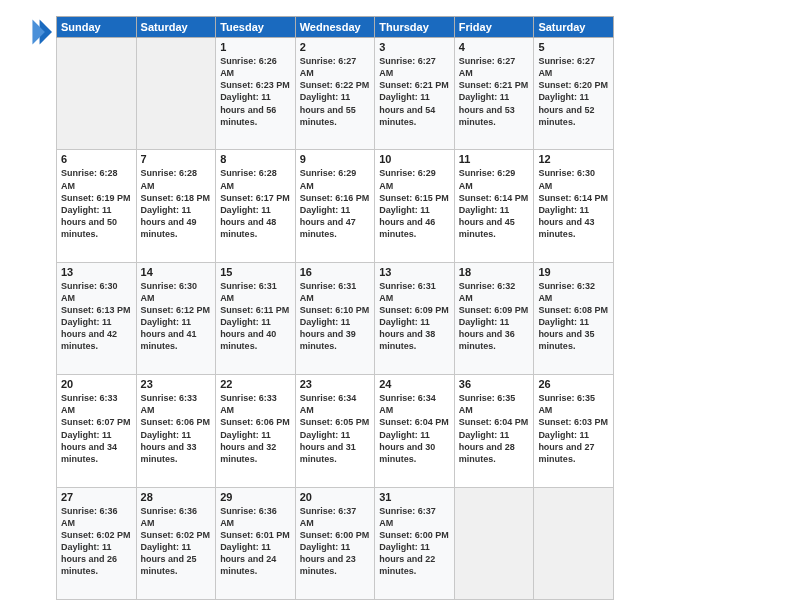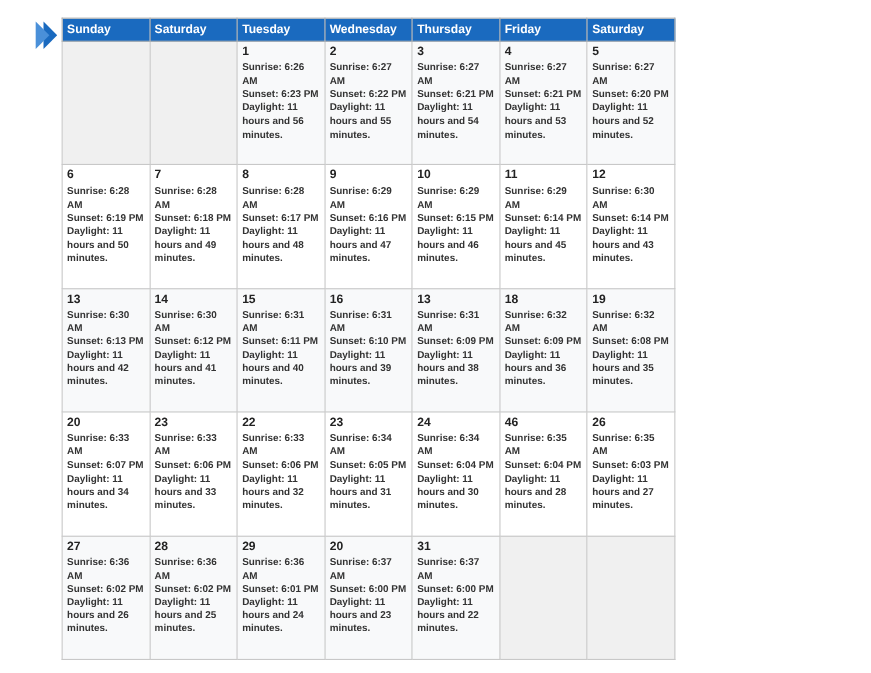--- a/index.html
+++ b/index.html
@@ -156,21 +156,21 @@
           <td><span class="day-num">13</span><span class="cell-text">Sunrise: 6:31 AM<br>Sunset: 6:09 PM<br>Daylight: 11 hours and 38 minutes.</span></td>
           <td><span class="day-num">18</span><span class="cell-text">Sunrise: 6:32 AM<br>Sunset: 6:09 PM<br>Daylight: 11 hours and 36 minutes.</span></td>
           <td><span class="day-num">19</span><span class="cell-text">Sunrise: 6:32 AM<br>Sunset: 6:08 PM<br>Daylight: 11 hours and 35 minutes.</span></td>
         </tr>
         <tr>
           <td><span class="day-num">20</span><span class="cell-text">Sunrise: 6:33 AM<br>Sunset: 6:07 PM<br>Daylight: 11 hours and 34 minutes.</span></td>
           <td><span class="day-num">23</span><span class="cell-text">Sunrise: 6:33 AM<br>Sunset: 6:06 PM<br>Daylight: 11 hours and 33 minutes.</span></td>
           <td><span class="day-num">22</span><span class="cell-text">Sunrise: 6:33 AM<br>Sunset: 6:06 PM<br>Daylight: 11 hours and 32 minutes.</span></td>
           <td><span class="day-num">23</span><span class="cell-text">Sunrise: 6:34 AM<br>Sunset: 6:05 PM<br>Daylight: 11 hours and 31 minutes.</span></td>
           <td><span class="day-num">24</span><span class="cell-text">Sunrise: 6:34 AM<br>Sunset: 6:04 PM<br>Daylight: 11 hours and 30 minutes.</span></td>
-          <td><span class="day-num">46</span><span class="cell-text">Sunrise: 6:35 AM<br>Sunset: 6:04 PM<br>Daylight: 11 hours and 28 minutes.</span></td>
+          <td><span class="day-num">36</span><span class="cell-text">Sunrise: 6:35 AM<br>Sunset: 6:04 PM<br>Daylight: 11 hours and 28 minutes.</span></td>
           <td><span class="day-num">26</span><span class="cell-text">Sunrise: 6:35 AM<br>Sunset: 6:03 PM<br>Daylight: 11 hours and 27 minutes.</span></td>
         </tr>
         <tr>
           <td><span class="day-num">27</span><span class="cell-text">Sunrise: 6:36 AM<br>Sunset: 6:02 PM<br>Daylight: 11 hours and 26 minutes.</span></td>
           <td><span class="day-num">28</span><span class="cell-text">Sunrise: 6:36 AM<br>Sunset: 6:02 PM<br>Daylight: 11 hours and 25 minutes.</span></td>
           <td><span class="day-num">29</span><span class="cell-text">Sunrise: 6:36 AM<br>Sunset: 6:01 PM<br>Daylight: 11 hours and 24 minutes.</span></td>
           <td><span class="day-num">20</span><span class="cell-text">Sunrise: 6:37 AM<br>Sunset: 6:00 PM<br>Daylight: 11 hours and 23 minutes.</span></td>
           <td><span class="day-num">31</span><span class="cell-text">Sunrise: 6:37 AM<br>Sunset: 6:00 PM<br>Daylight: 11 hours and 22 minutes.</span></td>
           <td class="empty"></td>
           <td class="empty"></td>

